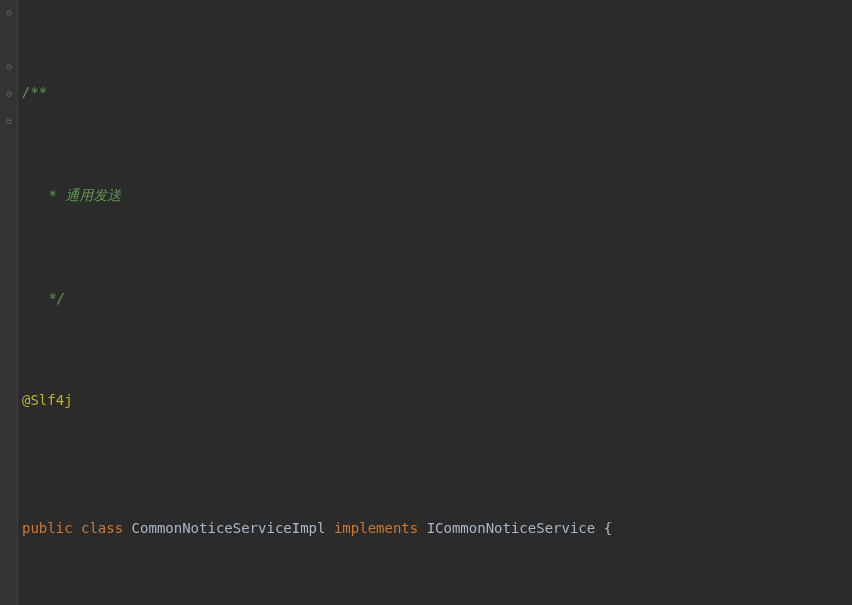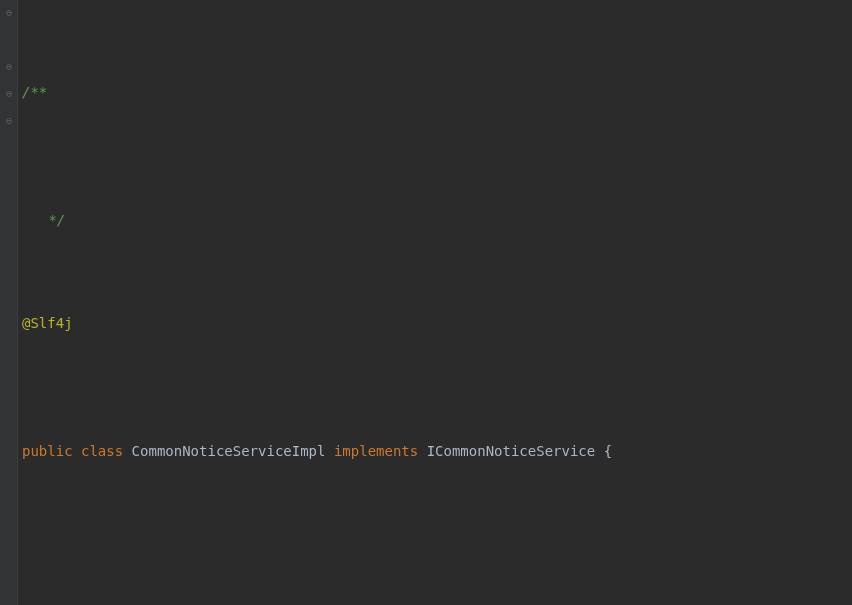--- a/index.html
+++ b/index.html
@@ -79,20 +79,21 @@
   <div class="fold-icon" style="top:8px;">⊖</div>
   <div class="fold-icon" style="top:62px;">⊖</div>
   <div class="fold-icon" style="top:89px;">⊖</div>
   <div class="fold-icon" style="top:116px;">⊖</div>
 </div>
 
 <div class="code-area">
 
   <div class="line"><span class="line-content"><span class="comment-green">/**</span></span></div>
 
+  <div class="line indent-1"><span class="line-content"><span class="comment-green"> * 通用发送</span></span></div>
 
   <div class="line indent-1"><span class="line-content"><span class="comment-green"> */</span></span></div>
 
   <div class="line"><span class="line-content"><span class="annotation">@Slf4j</span></span></div>
 
 
   <div class="line"><span class="line-content"><span class="keyword">public</span> <span class="keyword">class</span> <span class="class-name">CommonNoticeServiceImpl</span> <span class="keyword">implements</span> <span class="class-name">ICommonNoticeService</span> <span class="brace">{</span></span></div>
 
   
 

